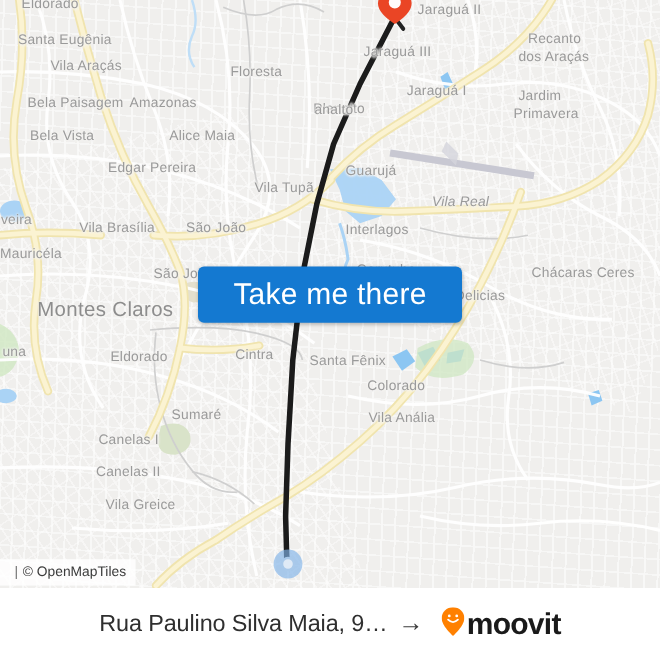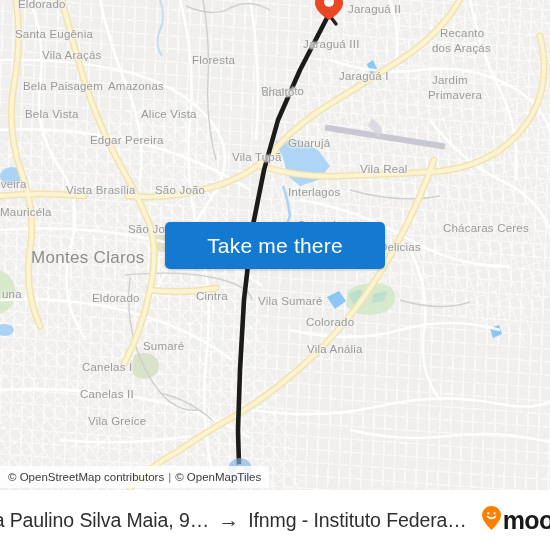--- a/index.html
+++ b/index.html
@@ -117,21 +117,21 @@
     position: absolute;
     left: 165px;
     top: 222px;
     width: 220px;
     height: 47px;
     background: #1479d1;
     border: none;
     border-radius: 5px;
     color: #ffffff;
     font-family: "Liberation Sans", sans-serif;
-    font-size: 21px;
+    font-size: 25px;
     letter-spacing: .2px;
     cursor: pointer;
     box-shadow: 0 1px 3px rgba(0,0,0,.22);
     padding: 0;
   }
 
   
   #attribution {
     position: absolute;
     left: 0;
@@ -291,44 +291,44 @@
 
       <g>
         <path d="M329 14 L300 70 L278 120 L264 170 L252 230 L244 300 L240 370 L238 430 L239 466" stroke="#1b1b1b" stroke-width="4.6" fill="none" stroke-linejoin="round"></path>
       </g>
     </svg>
 
     <div id="map-labels">
         <div class="lbl" style="left: 18px; top: -2px;">Eldorado</div>
         <div class="lbl" style="left: 15px; top: 28px;">Santa Eugênia</div>
         <div class="lbl" style="left: 42px; top: 49px;">Vila Araçás</div>
-        <div class="lbl" style="left: 180px; top: 54px; padding-left: 12px;">Floresta</div>
+        <div class="lbl" style="left: 192px; top: 54px;">Floresta</div>
         <div class="lbl" style="left: 23px; top: 80px;">Bela Paisagem</div>
         <div class="lbl" style="left: 108px; top: 80px;">Amazonas</div>
         <div class="lbl" style="left: 261px; top: 85px;">Planalto</div>
         <div class="lbl" style="left: 25px; top: 108px;">Bela Vista</div>
-        <div class="lbl" style="left: 141px; top: 108px;">Alice Vista</div>
+        <div class="lbl" style="left: 141px; top: 108px;">Alice Maia</div>
         <div class="lbl" style="left: 90px; top: 134px;">Edgar Pereira</div>
-        <div class="lbl" style="left: 212px; top: 151px; margin-left: 20px;">Vila Tupã</div>
+        <div class="lbl" style="left: 212px; top: 151px;">Vila Tupã</div>
         <div class="lbl" style="left: 288px; top: 137px;">Guarujá</div>
-        <div class="lbl" style="left: 360px; top: 163px;">Vila Real</div>
+        <div class="lbl" style="left: 360px; top: 163px; font-style: italic;">Vila Real</div>
         <div class="lbl" style="left: -2px; top: 178px;">iveira</div>
-        <div class="lbl" style="left: 66px; top: 184px;">Vista Brasília</div>
+        <div class="lbl" style="left: 66px; top: 184px;">Vila Brasília</div>
         <div class="lbl" style="left: 155px; top: 184px;">São João</div>
         <div class="lbl" style="left: 288px; top: 186px;">Interlagos</div>
         <div class="lbl" style="left: 0px; top: 206px;">Mauricéla</div>
         <div class="lbl" style="left: 128px; top: 223px;">São Jo</div>
         <div class="lbl" style="left: 297px; top: 219px;">Gorutuba</div>
         <div class="lbl" style="left: 443px; top: 222px;">Chácaras Ceres</div>
         <div class="lbl" style="left: 2px; top: 252px; margin-top: 36px;">una</div>
         <div class="lbl city" style="left: 31px; top: 248px;">Montes Claros</div>
         <div class="lbl" style="left: 379px; top: 241px;">Delicias</div>
         <div class="lbl" style="left: 92px; top: 292px;">Eldorado</div>
         <div class="lbl" style="left: 196px; top: 290px;">Cintra</div>
-        <div class="lbl" style="left: 258px; top: 295px;">Vila Sumaré</div>
+        <div class="lbl" style="left: 258px; top: 295px;">Santa Fênix</div>
         <div class="lbl" style="left: 306px; top: 316px;">Colorado</div>
         <div class="lbl" style="left: 143px; top: 340px;">Sumaré</div>
         <div class="lbl" style="left: 307px; top: 343px; text-align: right;">Vila Anália</div>
         <div class="lbl" style="left: 82px; top: 361px;">Canelas I</div>
         <div class="lbl" style="left: 80px; top: 388px;">Canelas II</div>
         <div class="lbl" style="left: 88px; top: 415px;">Vila Greice</div>
         <div class="lbl" style="left: 432px; top: 74px; text-align: right;">Jardim</div>
         <div class="lbl" style="left: 428px; top: 89px;">Primavera</div>
         <div class="lbl" style="left: 440px; top: 27px;">Recanto</div>
         <div class="lbl" style="left: 432px; top: 42px;">dos Araçás</div>
@@ -347,30 +347,28 @@
     </div>
 
     <div class="pin-dest">
       <div class="halo"></div>
       <div class="core"></div>
     </div>
 
     <button id="take-me-there">Take me there</button>
 
     <div id="attribution">
-      <a href="#">© OpenStreetMap contributors</a>
       <span class="sep">|</span>
       <a href="#">© OpenMapTiles</a>
     </div>
   </div>
 
   <div id="footer">
     <span class="route-text">Rua Paulino Silva Maia, 9…</span>
     <span class="route-arrow">→</span>
-    <span class="route-text">Ifnmg - Instituto Federa…</span>
     <span id="moovit-logo">
       <span>
         <svg width="19" height="24" viewBox="0 0 19 24">
           <path d="M9.5 0 C4.3 0 0 4.1 0 9.1 C0 15.7 9.5 24 9.5 24 C9.5 24 19 15.7 19 9.1 C19 4.1 14.7 0 9.5 0 Z" fill="#ff8000"></path>
           <circle cx="6.4" cy="7.3" r="1.15" fill="#ffffff"></circle>
           <circle cx="12.6" cy="7.3" r="1.15" fill="#ffffff"></circle>
           <path d="M5.4 10.4 Q9.5 14.4 13.6 10.4" stroke="#ffffff" stroke-width="1.5" fill="none" stroke-linecap="round"></path>
         </svg>
       </span>
       <span class="wordmark">moovit</span>

